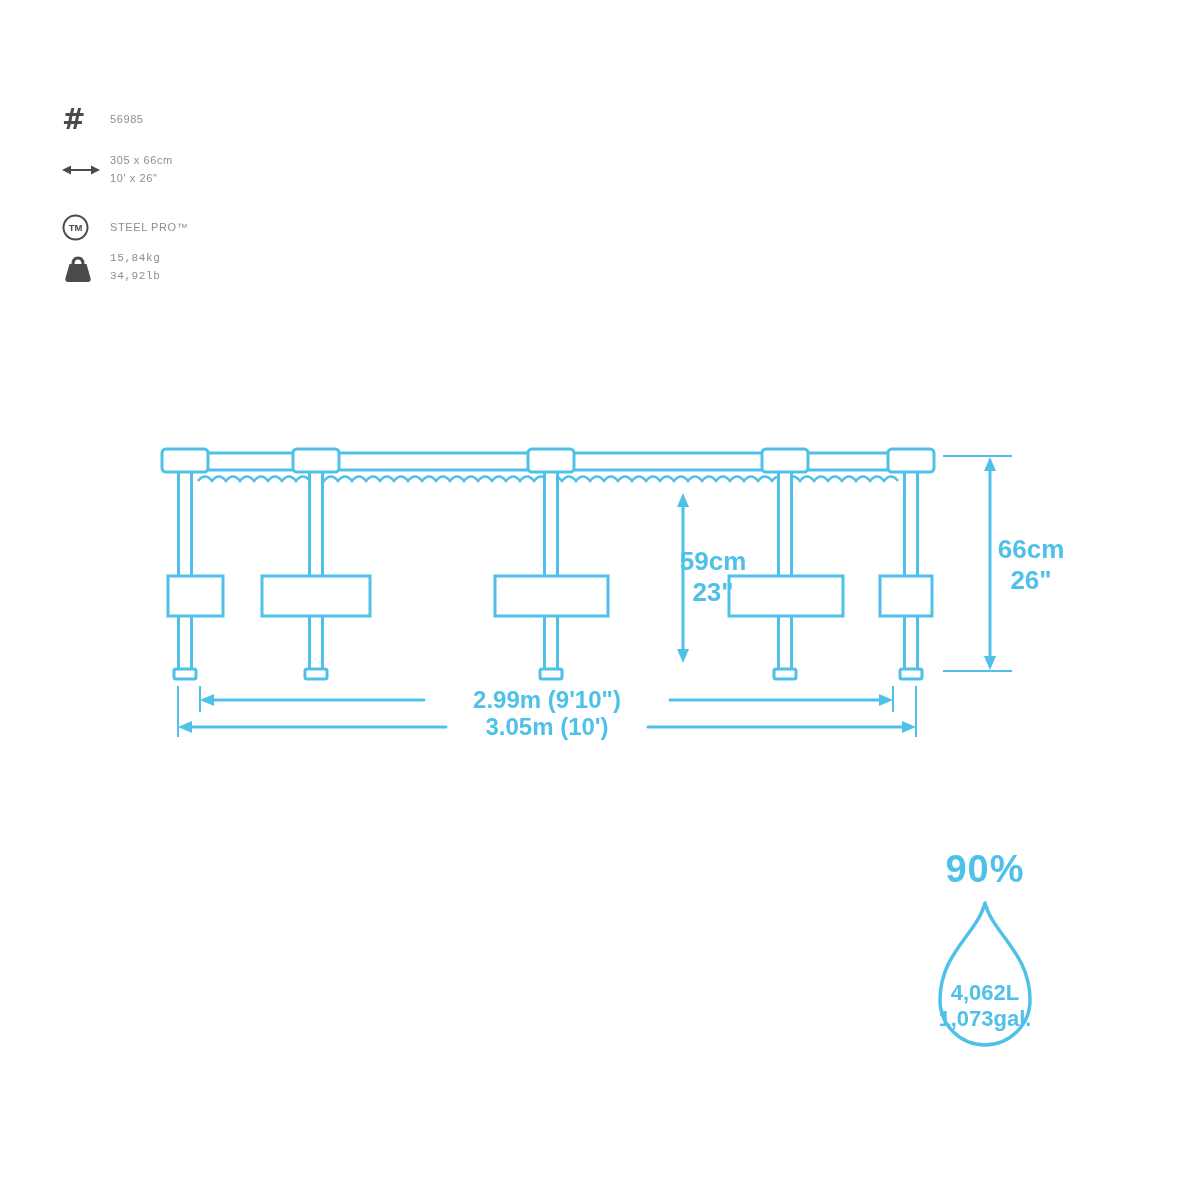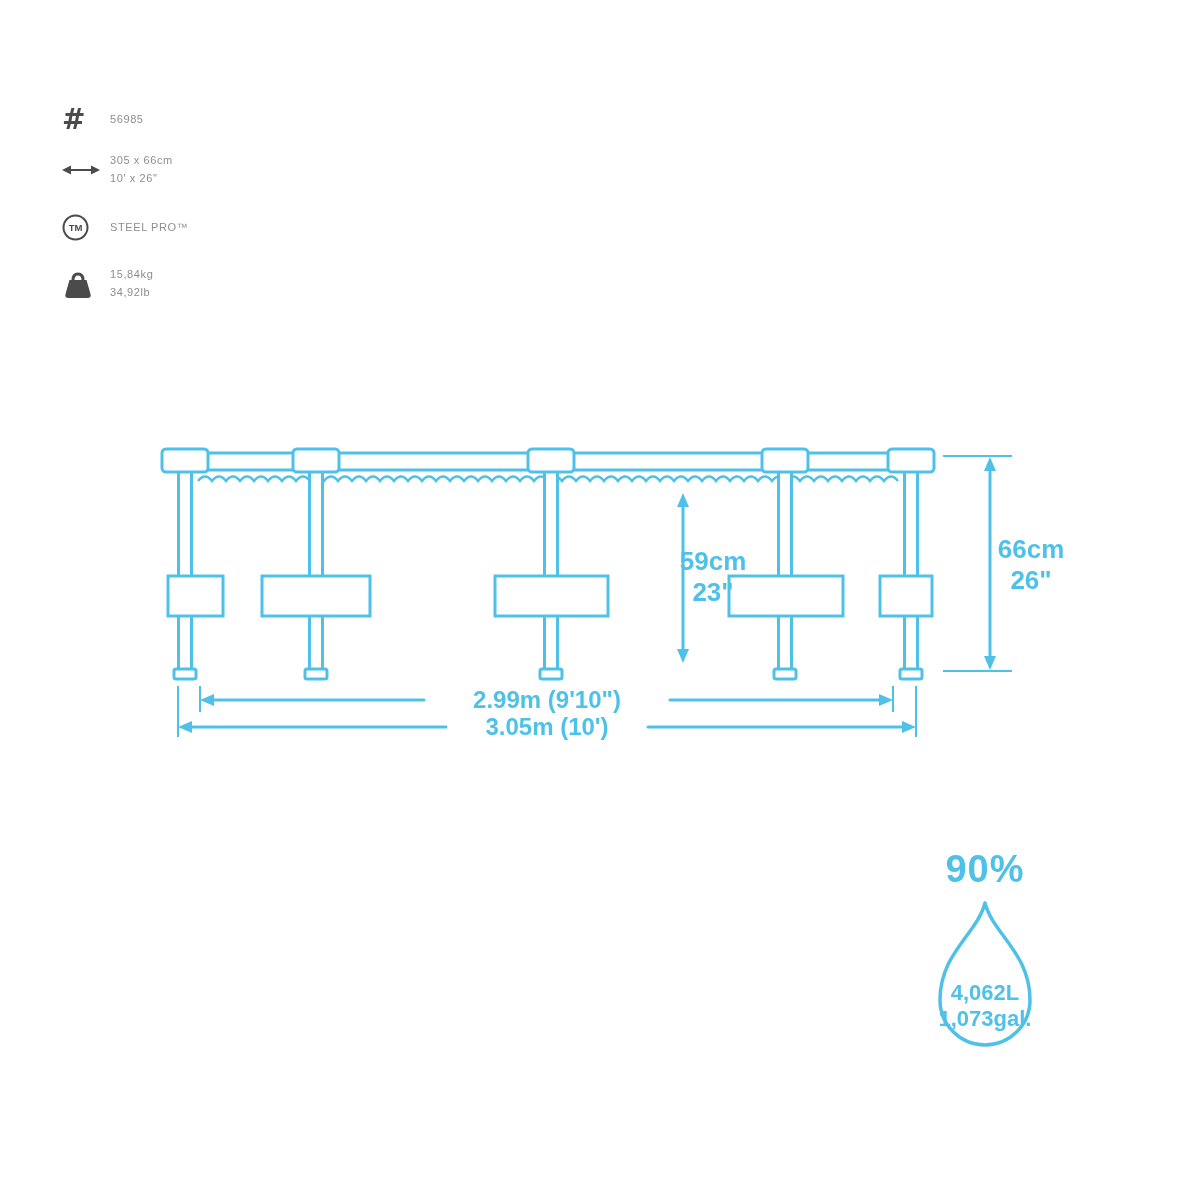--- a/index.html
+++ b/index.html
@@ -64,21 +64,21 @@
       <svg width="27" height="27" viewBox="0 0 27 27">
         <circle class="icon-stroke" cx="13.5" cy="13.5" r="12" stroke-width="2"></circle>
         <text class="icon-text" x="13.5" y="17" text-anchor="middle" font-size="9.5">TM</text>
       </svg>
     </div>
     <div class="spec-text">
       <span>STEEL PRO™</span>
     </div>
   </div>
 
-  <div class="spec-row" style="top:266px;">
+  <div class="spec-row" style="top:250px;font-family:Liberation Mono, monospace;">
     <div class="spec-icon-box">
       <svg width="32" height="32" viewBox="0 0 32 32">
         <path class="icon-stroke" d="M11 12 q0 -6 5 -6 q5 0 5 6" stroke-width="3"></path>
         <path class="icon-fill" d="M7.5 12 L24.5 12 L28.5 26 q1 4 -3 4 L6.5 30 q-4 0 -3 -4 Z"></path>
       </svg>
     </div>
     <div class="spec-text">
       <span>15,84kg</span>
       <span>34,92lb</span>
     </div>

